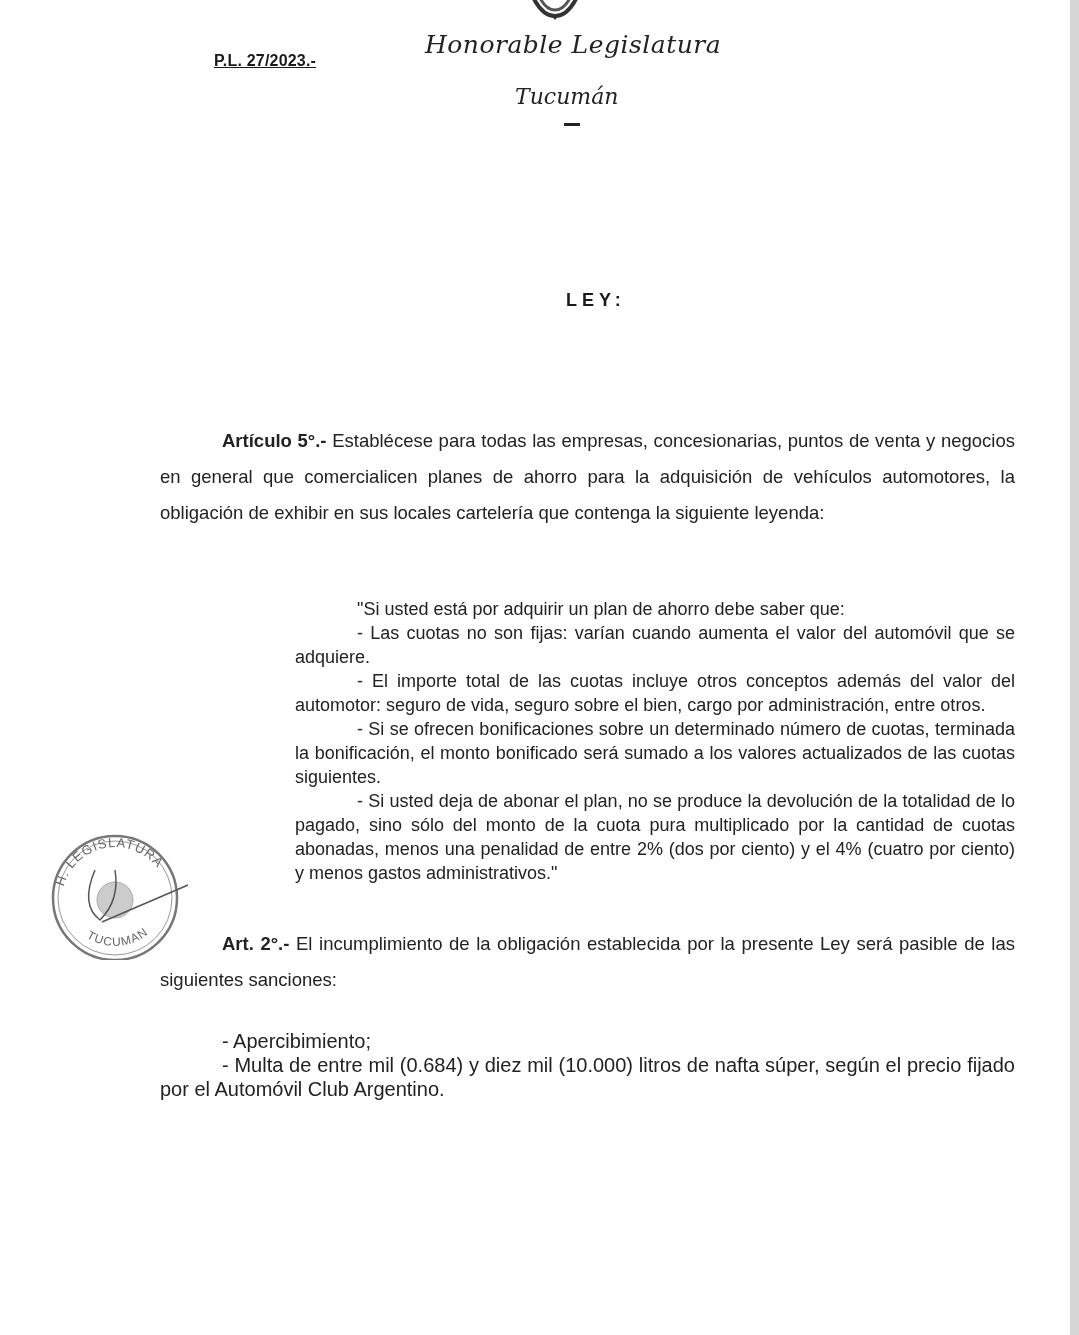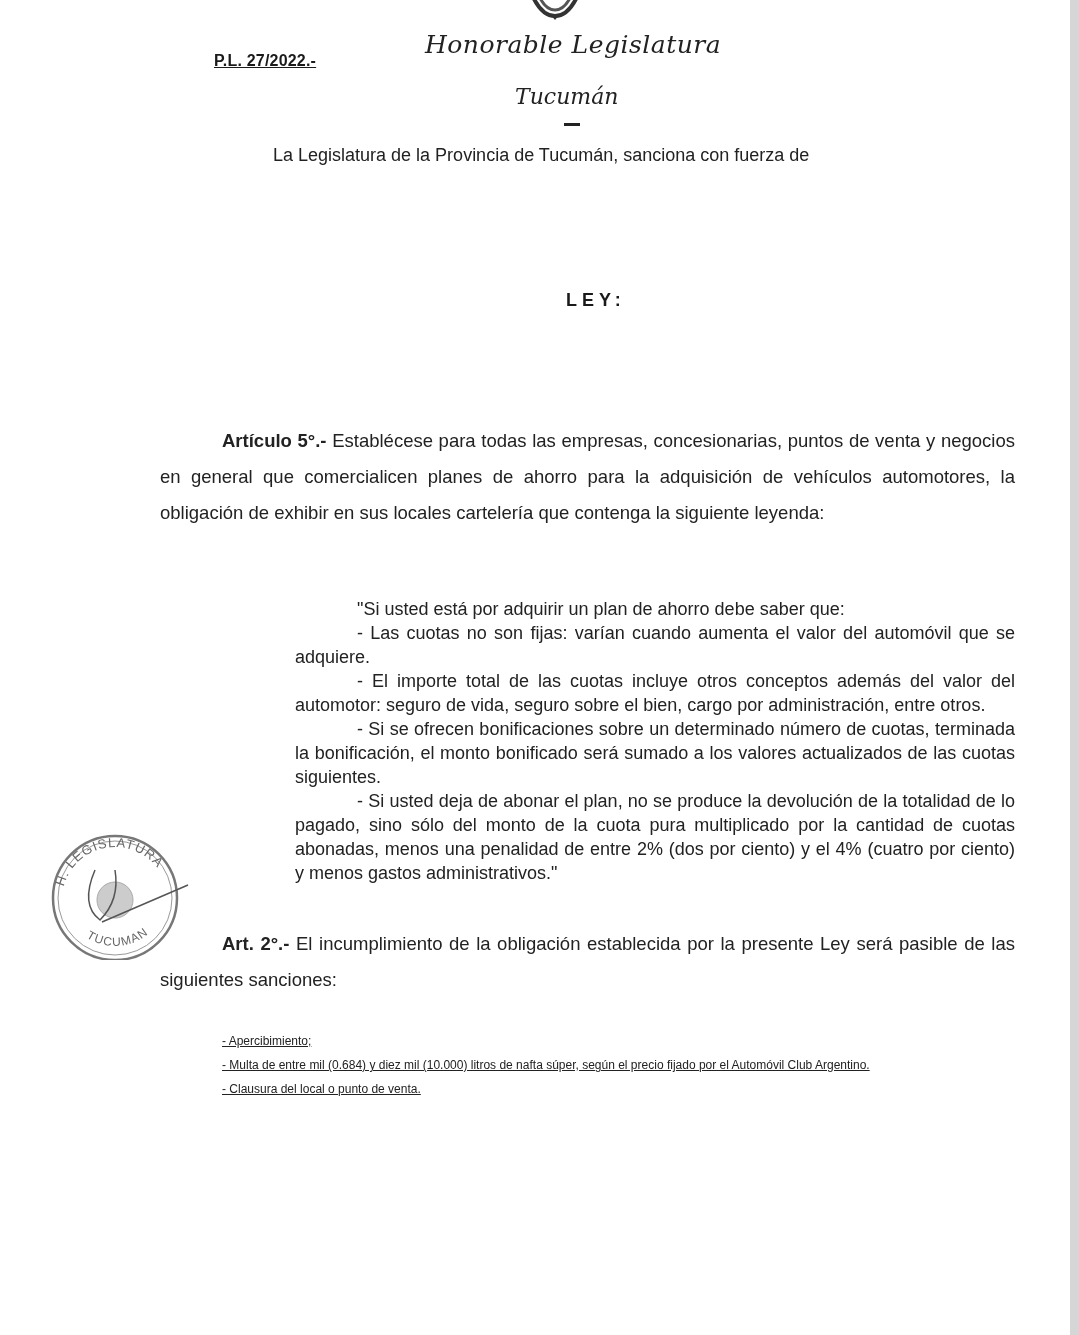--- a/index.html
+++ b/index.html
@@ -37,44 +37,43 @@
     text-align: justify; color: #222;
   }
   .indent { display: inline-block; width: 62px; }
   .quote {
     position: absolute; left: 295px; top: 597px; width: 720px; font-size: 18px; line-height: 24px;
     text-align: justify; color: #222;
   }
   .quote p { margin: 0; }
   .qi { display: inline-block; width: 62px; }
   .sanctions {
-    position: absolute; left: 160px; top: 1029px; width: 855px; font-size: 12px; line-height: 24px;
-    text-align: justify; color: #222; text-decoration: underline;
+    position: absolute; left: 160px; top: 1029px; width: 855px; font-size: 20px; line-height: 24px;
+    text-align: justify; color: #222;
   }
   .sanctions p { margin: 0; }
   b { font-weight: bold; }
   .seal { position: absolute; left: 40px; top: 830px; width: 150px; height: 130px; }
 </style>
 </head>
 <body>
 
 <div class="page">
 
   <svg class="crest" viewBox="0 0 70 34">
     <path d="M10 4 Q20 30 35 30 Q50 30 60 4" fill="none" stroke="#333" stroke-width="4"></path>
     <path d="M18 8 Q25 24 35 24 Q45 24 52 8" fill="none" stroke="#555" stroke-width="3"></path>
     <path d="M30 28 L35 34 L40 28" fill="#333"></path>
   </svg>
 
-  <div class="pl-number">P.L. 27/2022.-</div>
+  <div class="pl-number">P.L. 27/2023.-</div>
   <div class="leg-title">Honorable Legislatura</div>
   <div class="leg-sub">Tucumán</div>
   <div class="dash"></div>
 
-  <div class="intro">La Legislatura de la Provincia de Tucumán, sanciona con fuerza de</div>
   <div class="ley">LEY:</div>
 
   <div class="para" style="top:423px;">
     <span class="indent"></span><b>Artículo 5°.-</b><span> Establécese para todas las empresas, concesionarias, puntos de venta y negocios en general que comercialicen planes de ahorro para la adquisición de vehículos automotores, la obligación de exhibir en sus locales cartelería que contenga la siguiente leyenda:</span>
   </div>
 
   <div class="quote">
     <p><span class="qi"></span><span>"Si usted está por adquirir un plan de ahorro debe saber que:</span></p>
     <p><span class="qi"></span><span>- Las cuotas no son fijas: varían cuando aumenta el valor del automóvil que se adquiere.</span></p>
     <p><span class="qi"></span><span>- El importe total de las cuotas incluye otros conceptos además del valor del automotor: seguro de vida, seguro sobre el bien, cargo por administración, entre otros.</span></p>
@@ -100,17 +99,16 @@
     <path d="M62 92 L148 55" stroke="#555" stroke-width="1.5"></path>
   </svg>
 
   <div class="para" style="top:926px;">
     <span class="indent"></span><b>Art. 2°.-</b><span> El incumplimiento de la obligación establecida por la presente Ley será pasible de las siguientes sanciones:</span>
   </div>
 
   <div class="sanctions">
     <p><span class="qi"></span><span>- Apercibimiento;</span></p>
     <p><span class="qi"></span><span>- Multa de entre mil (0.684) y diez mil (10.000) litros de nafta súper, según el precio fijado por el Automóvil Club Argentino.</span></p>
-    <p><span class="qi"></span><span>- Clausura del local o punto de venta.</span></p>
   </div>
 
 
 </div>
 
 </body></html>

